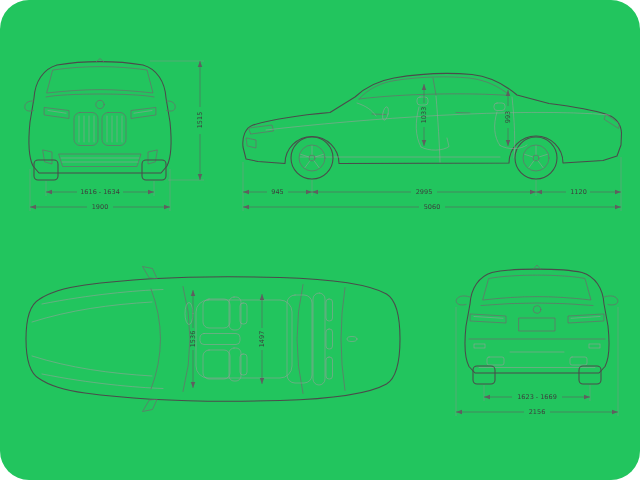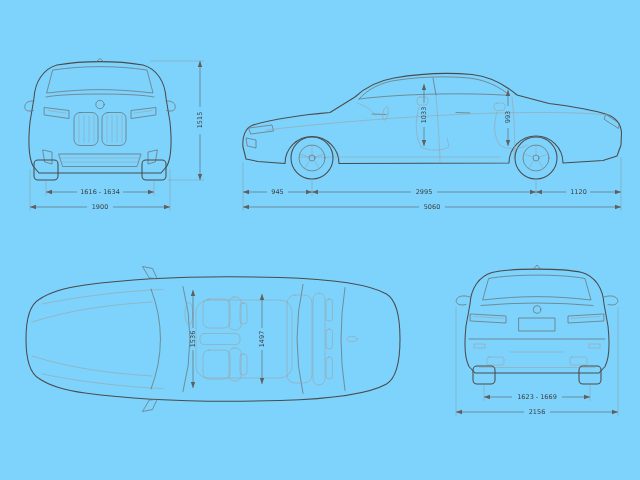--- a/index.html
+++ b/index.html
@@ -1,17 +1,17 @@
 <!DOCTYPE html>
 <html><head>
 <meta charset="utf-8">
 <style>
   html,body{margin:0;padding:0;background:#ffffff;}
-  .canvas{position:relative;width:640px;height:480px;background:#7dd3fc;overflow:hidden;
-          font-family:"DejaVu Sans",sans-serif;}
+  .canvas{position:relative;width:640px;height:480px;background:#22c55e;overflow:hidden;
+          font-family:"DejaVu Sans",sans-serif;border-radius:29px;}
   svg{display:block;}
   
   .o  {fill:none;stroke:#4b4b4b;stroke-width:1.05;stroke-linecap:round;stroke-linejoin:round;}
   .d  {fill:none;stroke:#6b6b6b;stroke-width:0.7;stroke-linecap:round;stroke-linejoin:round;}
   .f  {fill:none;stroke:#9d9d9d;stroke-width:0.55;stroke-linecap:round;}
   
   .dl {fill:none;stroke:#5f5f5f;stroke-width:0.6;}
   .ex {fill:none;stroke:#8f8f8f;stroke-width:0.45;}
   .ar {fill:#5f5f5f;stroke:none;}
   text.lbl{font-family:"DejaVu Sans",sans-serif;font-size:6.5px;fill:#3d3d3d;text-anchor:middle;}

